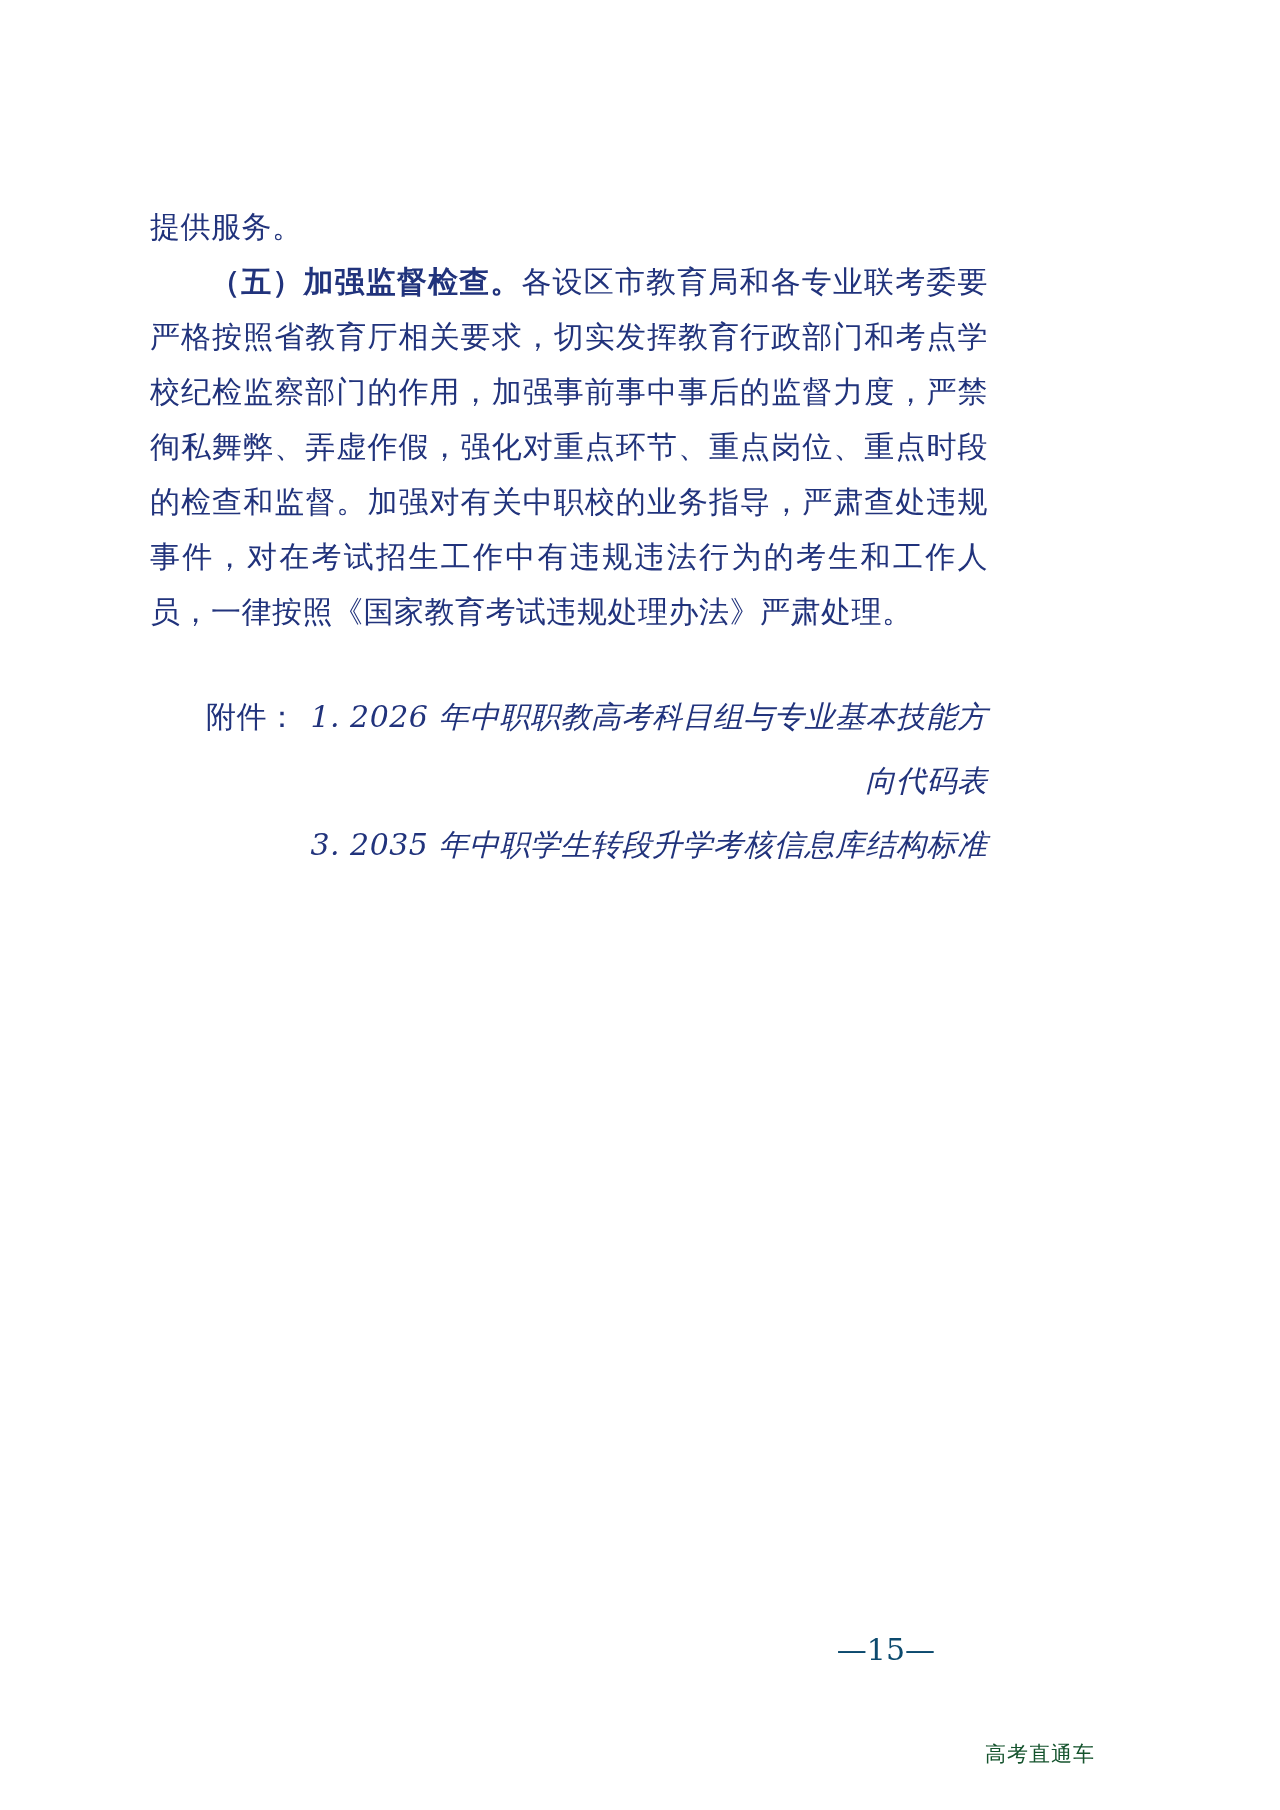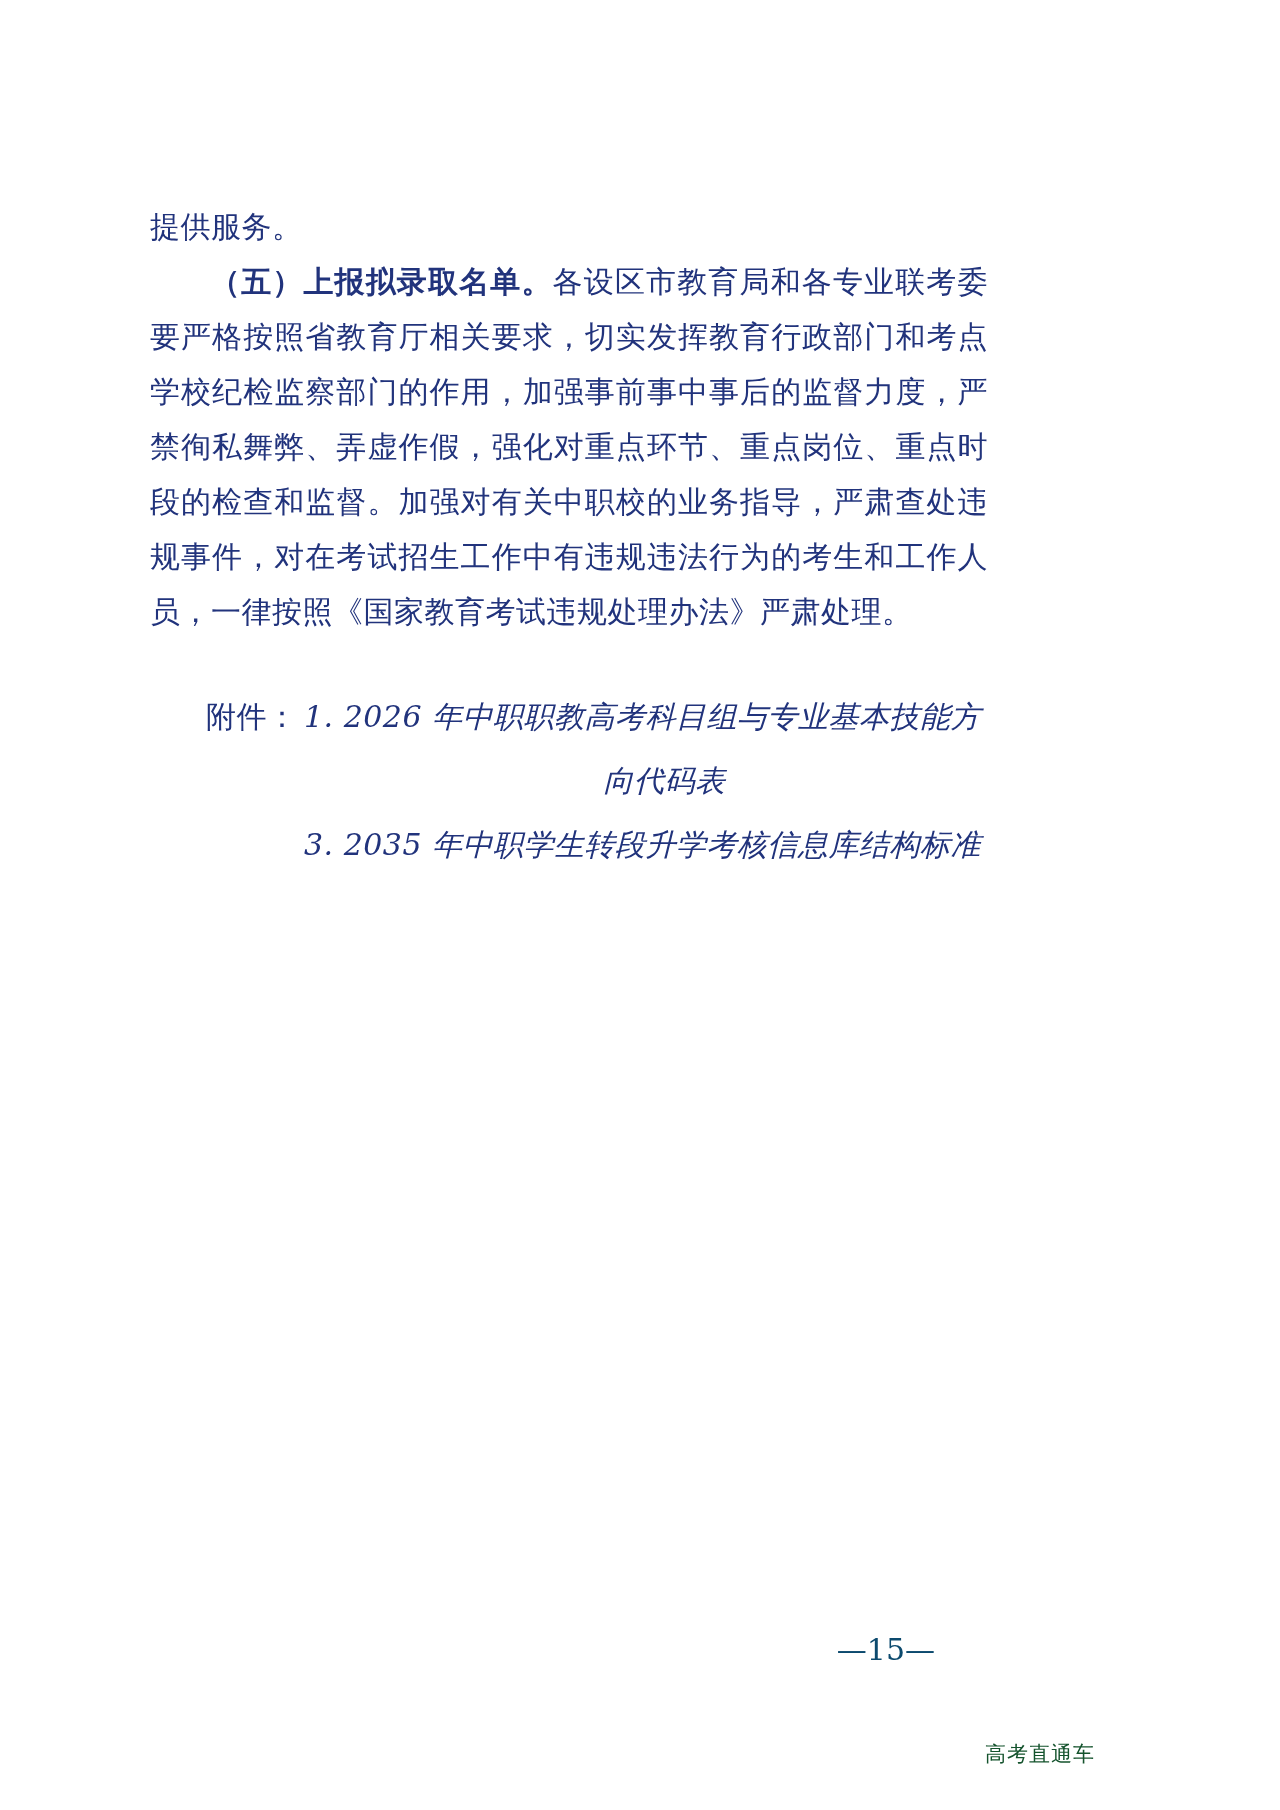--- a/index.html
+++ b/index.html
@@ -36,21 +36,21 @@
   .lead {
     font-weight: 700;
   }
   .attachments {
     margin-top: 46px;
     margin-left: 56px;
     display: flex;
     align-items: flex-start;
     font-size: 30px;
     line-height: 64px;
-    text-align: center;
+    text-align: right;
   }
   .att-label {
     white-space: nowrap;
     flex: 0 0 auto;
   }
   .att-list {
     flex: 1 1 auto;
     max-width: 690px;
     font-style: italic;
   }
@@ -81,21 +81,21 @@
 </head>
 <body>
 
 <div class="page">
 
   <div class="content">
 
     <p class="para continuation">提供服务。</p>
 
 
-    <p class="para"><span class="lead">（五）上报拟录取名单。</span><span>各设区市教育局和各专业联考委要严格按照省教育厅相关要求，切实发挥教育行政部门和考点学校纪检监察部门的作用，加强事前事中事后的监督力度，严禁徇私舞弊、弄虚作假，强化对重点环节、重点岗位、重点时段的检查和监督。加强对有关中职校的业务指导，严肃查处违规事件，对在考试招生工作中有违规违法行为的考生和工作人员，一律按照《国家教育考试违规处理办法》严肃处理。</span></p>
+    <p class="para"><span class="lead">（五）加强监督检查。</span><span>各设区市教育局和各专业联考委要严格按照省教育厅相关要求，切实发挥教育行政部门和考点学校纪检监察部门的作用，加强事前事中事后的监督力度，严禁徇私舞弊、弄虚作假，强化对重点环节、重点岗位、重点时段的检查和监督。加强对有关中职校的业务指导，严肃查处违规事件，对在考试招生工作中有违规违法行为的考生和工作人员，一律按照《国家教育考试违规处理办法》严肃处理。</span></p>
 
     <div class="attachments">
       <div class="att-label">附件：</div>
       <div class="att-list">
         <div class="att-item">1. 2026 年中职职教高考科目组与专业基本技能方向代码表</div>
         <div class="att-item">3. 2035 年中职学生转段升学考核信息库结构标准</div>
       </div>
     </div>
 
   </div>

